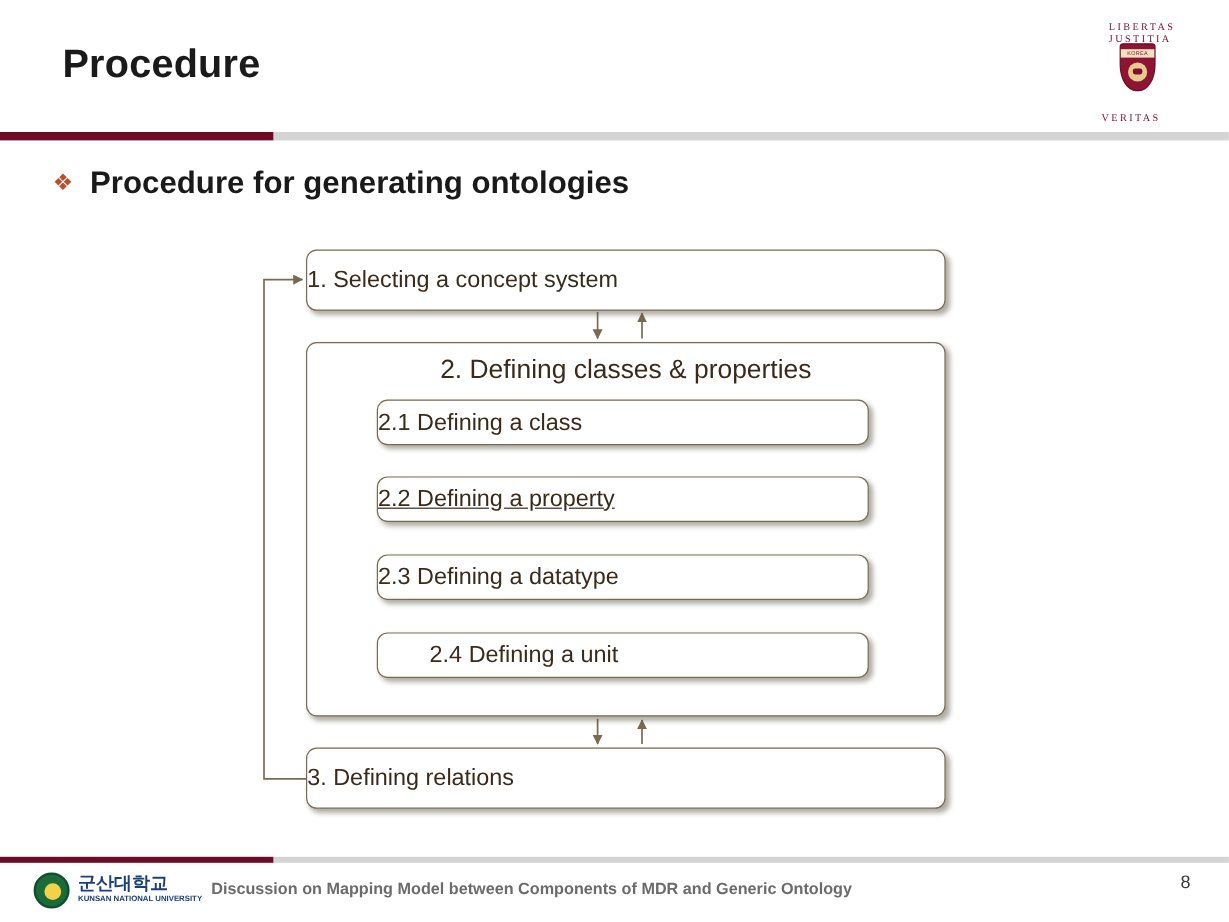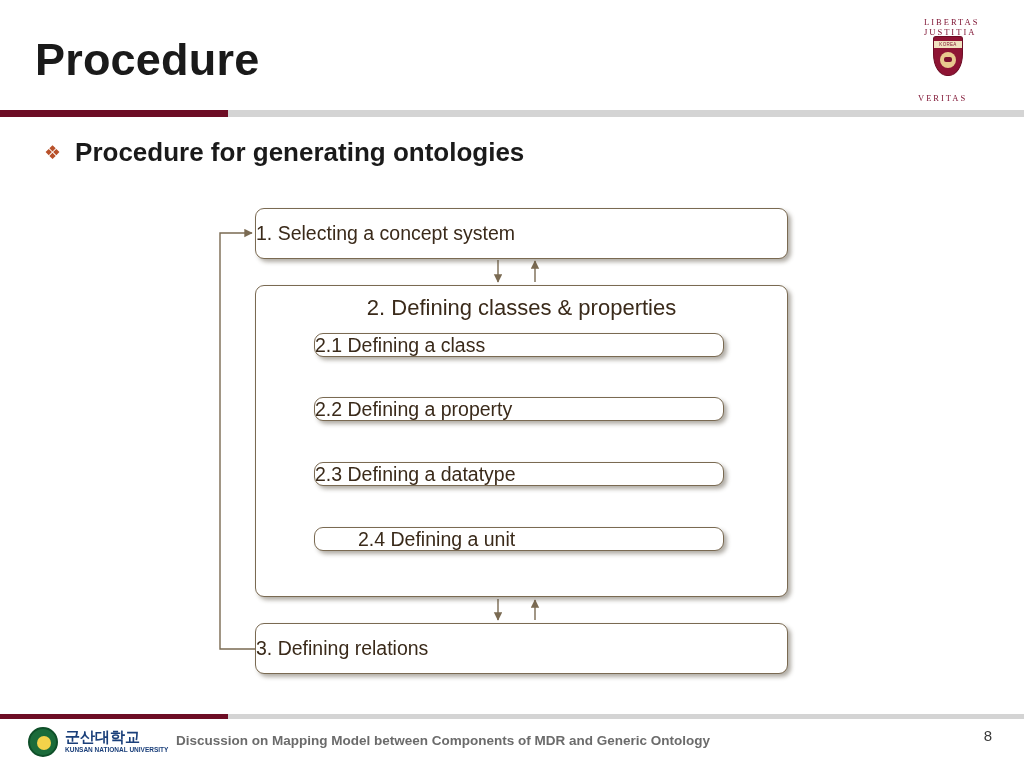--- a/index.html
+++ b/index.html
@@ -8,22 +8,22 @@
     width:1024px; height:768px;
     font-family:"Liberation Sans", sans-serif;
     background:#ffffff;
     overflow:hidden;
     position:relative;
   }
 
   
   #slide-title {
     position:absolute;
-    left:35px; top:34px;
-    font-size:45px;
+    left:52px; top:34px;
+    font-size:33px;
     font-weight:bold;
     color:#1a1a1a;
     letter-spacing:0.2px;
   }
 
   
   #crest {
     position:absolute;
     right:30px; top:16px;
     width:92px; height:88px;
@@ -111,23 +111,23 @@
   .group-label {
     position:absolute; left:0; top:9px; width:100%;
     font-size:22px; color:#3a2a1a;
   }
 
   
   #box-2 { left:45px; top:85px; width:533px; height:312px; }
   #box-1 { left:45px; top:8px; width:533px; height:51px; }
   #box-3 { left:45px; top:423px; width:533px; height:51px; }
 
-  .sub { width:410px; height:24px; left:104px; }
+  .sub { width:410px; height:38px; left:104px; }
   #box-21 { top:133px; }
-  #box-22 { top:197px; }
+  #box-22 { top:197px;text-decoration:underline; }
   #box-23 { top:262px; }
   #box-24 { top:327px;padding-left:43px; }
 
   
   #wires { position:absolute; left:0; top:0; width:600px; height:480px; }
 
   
   #footer-rule-dark {
     position:absolute; left:0; top:714px; width:228px; height:5px;
     background:#6d0d25;

